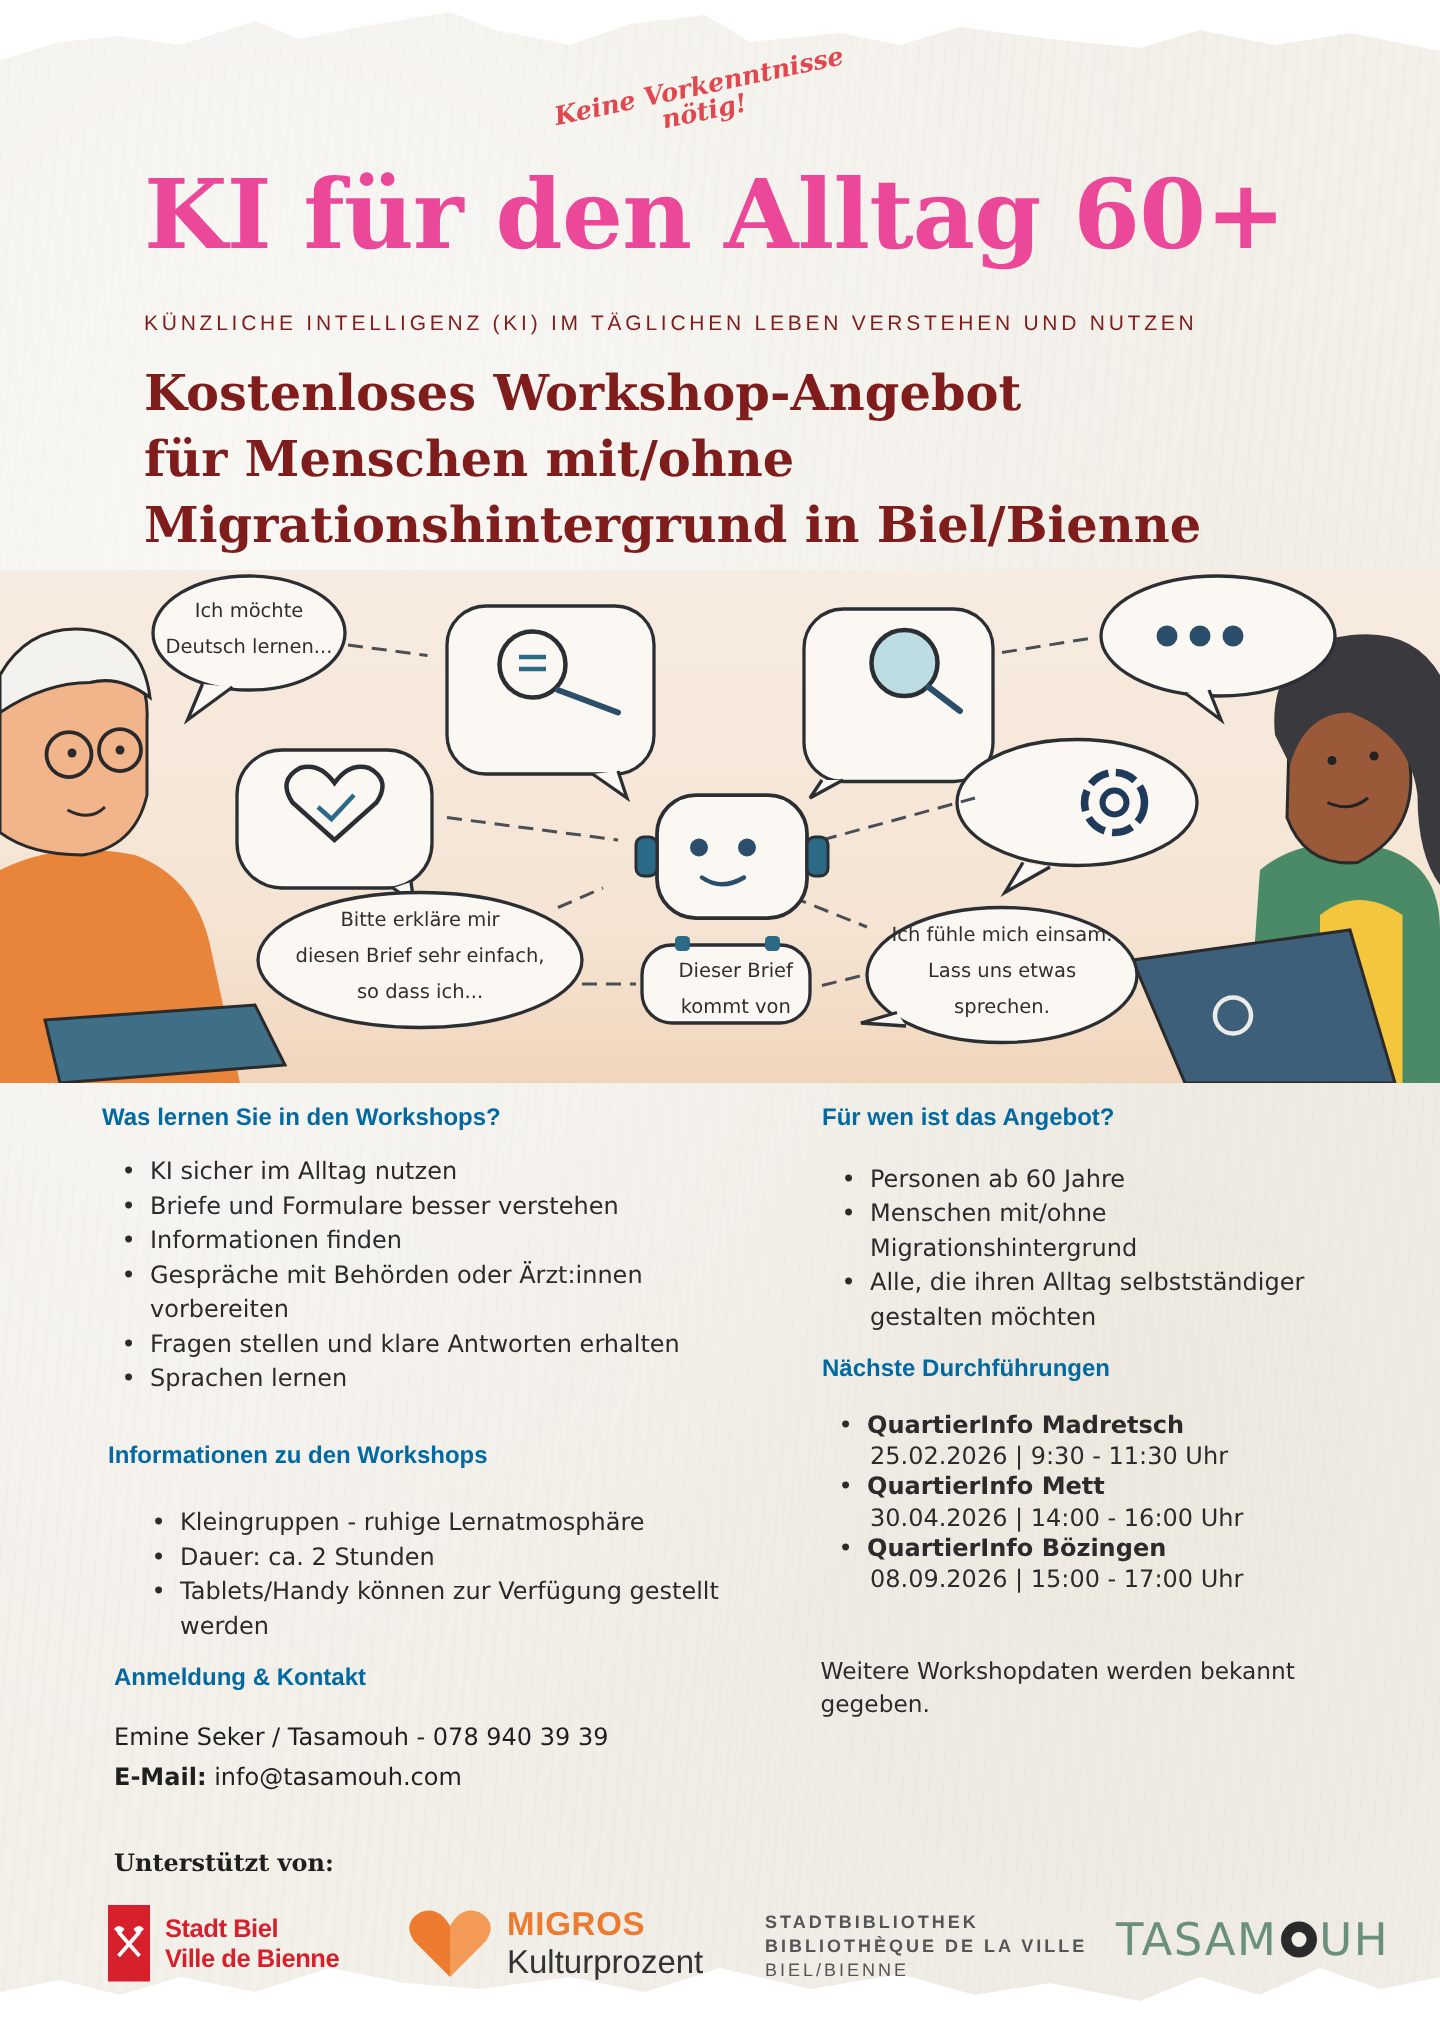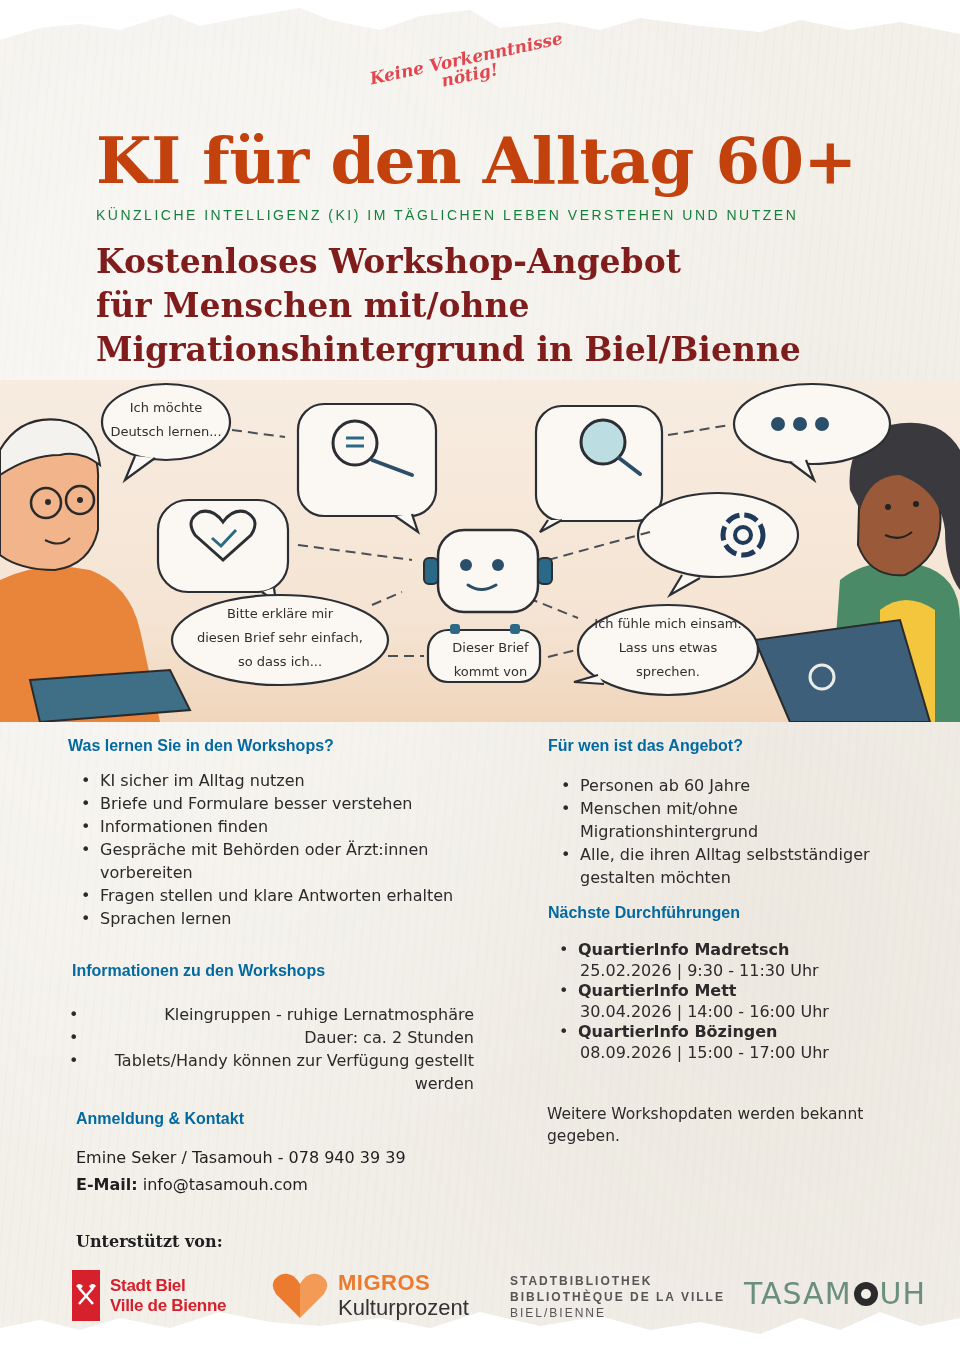--- a/index.html
+++ b/index.html
@@ -19,25 +19,25 @@
 
   .tagline {
     position: absolute; left: 368px; top: 50px; width: 200px;
     transform: rotate(-12deg);
     color: #e0474f; font-family: "DejaVu Serif", serif; font-style: italic; font-weight: bold;
     font-size: 17px; line-height: 17px; text-align: center;
   }
   .title {
     position: absolute; left: 96px; top: 104px; width: 800px;
     font-family: "DejaVu Serif", serif; font-weight: bold; font-size: 64px; line-height: 80px;
-    color: #c2410c; letter-spacing: -0.5px; margin-top: 17px;
+    color: #ec4899; letter-spacing: -0.5px;
   }
   .subtitle {
     position: absolute; left: 96px; top: 207px; width: 800px;
-    font-size: 14px; letter-spacing: 2.5px; color: #15803d; text-transform: uppercase;
+    font-size: 14px; letter-spacing: 2.5px; color: #7f1d1d; text-transform: uppercase;
   }
   .lead {
     position: absolute; left: 96px; top: 240px; width: 780px;
     font-family: "DejaVu Serif", serif; font-weight: bold; font-size: 33px; line-height: 44px; color: #7f1d1d;
   }
 
   
   .hero {
     position: absolute; left: 0; top: 380px; width: 960px; height: 342px;
     background: linear-gradient(180deg, #f7ece1 0%, #f5e4d3 70%, #f0d5bb 100%);
@@ -207,21 +207,21 @@
 <ul class="list" style="left:76px; top:769px; width:430px;">
   <li>KI sicher im Alltag nutzen</li>
   <li>Briefe und Formulare besser verstehen</li>
   <li>Informationen finden</li>
   <li style="width:380px;">Gespräche mit Behörden oder Ärzt:innen vorbereiten</li>
   <li>Fragen stellen und klare Antworten erhalten</li>
   <li>Sprachen lernen</li>
 </ul>
 
 <div class="h2" style="left:72px; top:962px;">Informationen zu den Workshops</div>
-<ul class="list" style="left:64px; top:1003px; width:410px;text-align:right;">
+<ul class="list" style="left:96px; top:1003px; width:410px;">
   <li>Kleingruppen - ruhige Lernatmosphäre</li>
   <li>Dauer: ca. 2 Stunden</li>
   <li>Tablets/Handy können zur Verfügung gestellt werden</li>
 </ul>
 
 <div class="h2" style="left:76px; top:1110px;">Anmeldung &amp; Kontakt</div>
 <div class="contact" style="left:76px; top:1148px;">Emine Seker / Tasamouh - 078 940 39 39</div>
 <div class="contact" style="left:76px; top:1175px;">
   <b>E-Mail:</b>
   <span>info@tasamouh.com</span>

